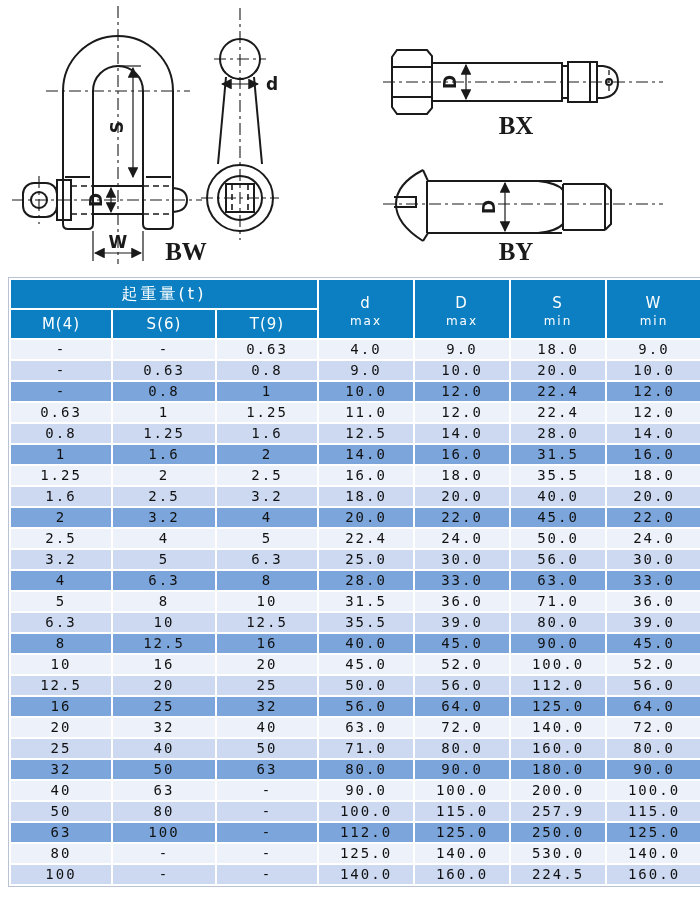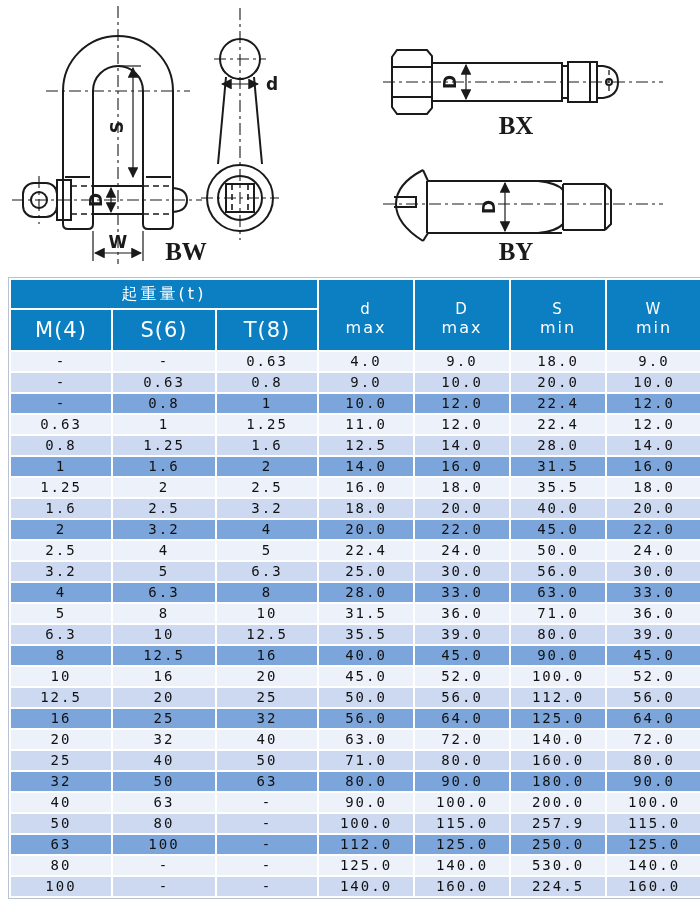--- a/index.html
+++ b/index.html
@@ -16,23 +16,23 @@
   .spec-wrap{position:absolute;top:277px;left:8px;width:684px;}
   table.spec{
     border-collapse:separate;border-spacing:2px;width:100%;table-layout:fixed;
     background:var(--grid);border:1px solid #b9c2d2;
   }
   table.spec th{
     background:var(--header-bg);color:var(--header-text);
     font-weight:normal;text-align:center;padding:0;
   }
   th.group{height:28px;font-size:16px;letter-spacing:3px;}
-  tr.subhead th{height:40px;font-size:21px;letter-spacing:1px;}
+  tr.subhead th{height:28px;font-size:15px;letter-spacing:1px;}
   th.dim .l{display:block;font-size:15px;letter-spacing:2px;line-height:19px;margin-top:6px;}
-  th.dim .q{display:block;font-size:16px;letter-spacing:2px;line-height:17px;}
+  th.dim .q{display:block;font-size:12px;letter-spacing:2px;line-height:17px;}
   tbody td{
     height:19px;line-height:19px;padding:0;text-align:center;
     font-family:"DejaVu Sans Mono",monospace;font-size:14px;letter-spacing:2px;
     color:var(--body-text);overflow:hidden;white-space:nowrap;
   }
   tr.a td{background:var(--row-light);}
   tr.b td{background:var(--row-medium);}
   tr.c td{background:var(--row-dark);}
   svg text{fill:var(--line-art);}
   .dimlbl{font-family:"DejaVu Sans",sans-serif;font-weight:bold;font-size:17px;}
@@ -202,21 +202,21 @@
           <span class="q">min</span>
         </th>
         <th class="dim" rowspan="2">
           <span class="l">W</span>
           <span class="q">min</span>
         </th>
       </tr>
       <tr class="subhead">
         <th>M(4)</th>
         <th>S(6)</th>
-        <th>T(8)</th>
+        <th>T(9)</th>
       </tr>
     </thead>
     <tbody>
         <tr class="a">
           <td>-</td>
           <td>-</td>
           <td>0.63</td>
           <td>4.0</td>
           <td>9.0</td>
           <td>18.0</td>

